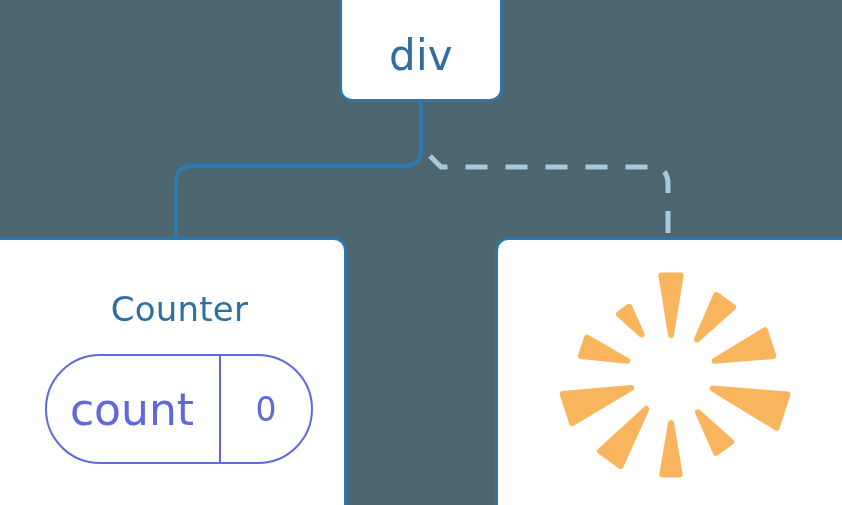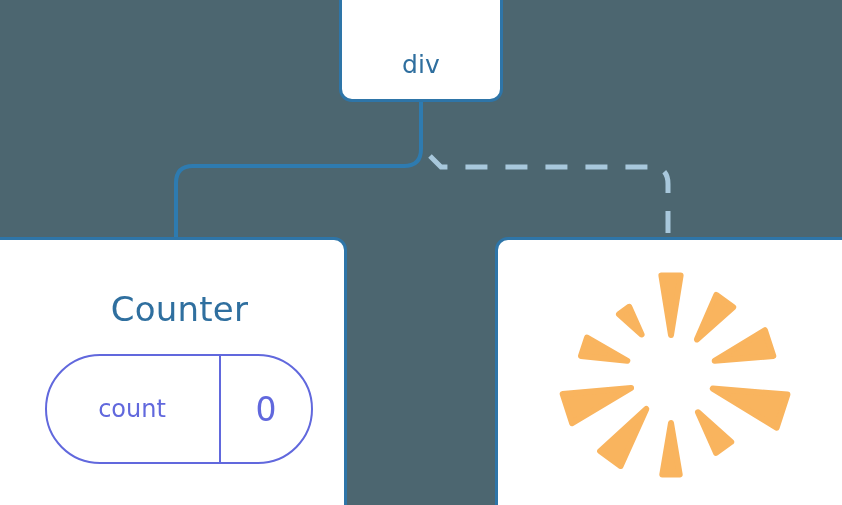--- a/index.html
+++ b/index.html
@@ -48,21 +48,21 @@
     top: -14px;
     width: 164px;
     height: 116px;
     display: flex;
     align-items: flex-end;
     justify-content: center;
     padding-bottom: 22px;
   }
   .node-title-root {
     color: #2f6f9f;
-    font-size: 25px;
+    font-size: 42px;
     line-height: 1;
     letter-spacing: 0.2px;
   }
 
   
   #node-counter {
     left: -16px;
     top: 237px;
     width: 363px;
     height: 282px;
@@ -92,21 +92,21 @@
     display: flex;
     align-items: stretch;
     background: transparent;
   }
   .pill-key {
     flex: 0 0 174px;
     display: flex;
     align-items: center;
     justify-content: center;
     color: #6168dd;
-    font-size: 24px;
+    font-size: 44px;
     border-right: 2px solid #6168dd;
     box-sizing: border-box;
     padding-right: 2px;
   }
   .pill-val {
     flex: 1 1 auto;
     display: flex;
     align-items: center;
     justify-content: center;
     color: #6168dd;

